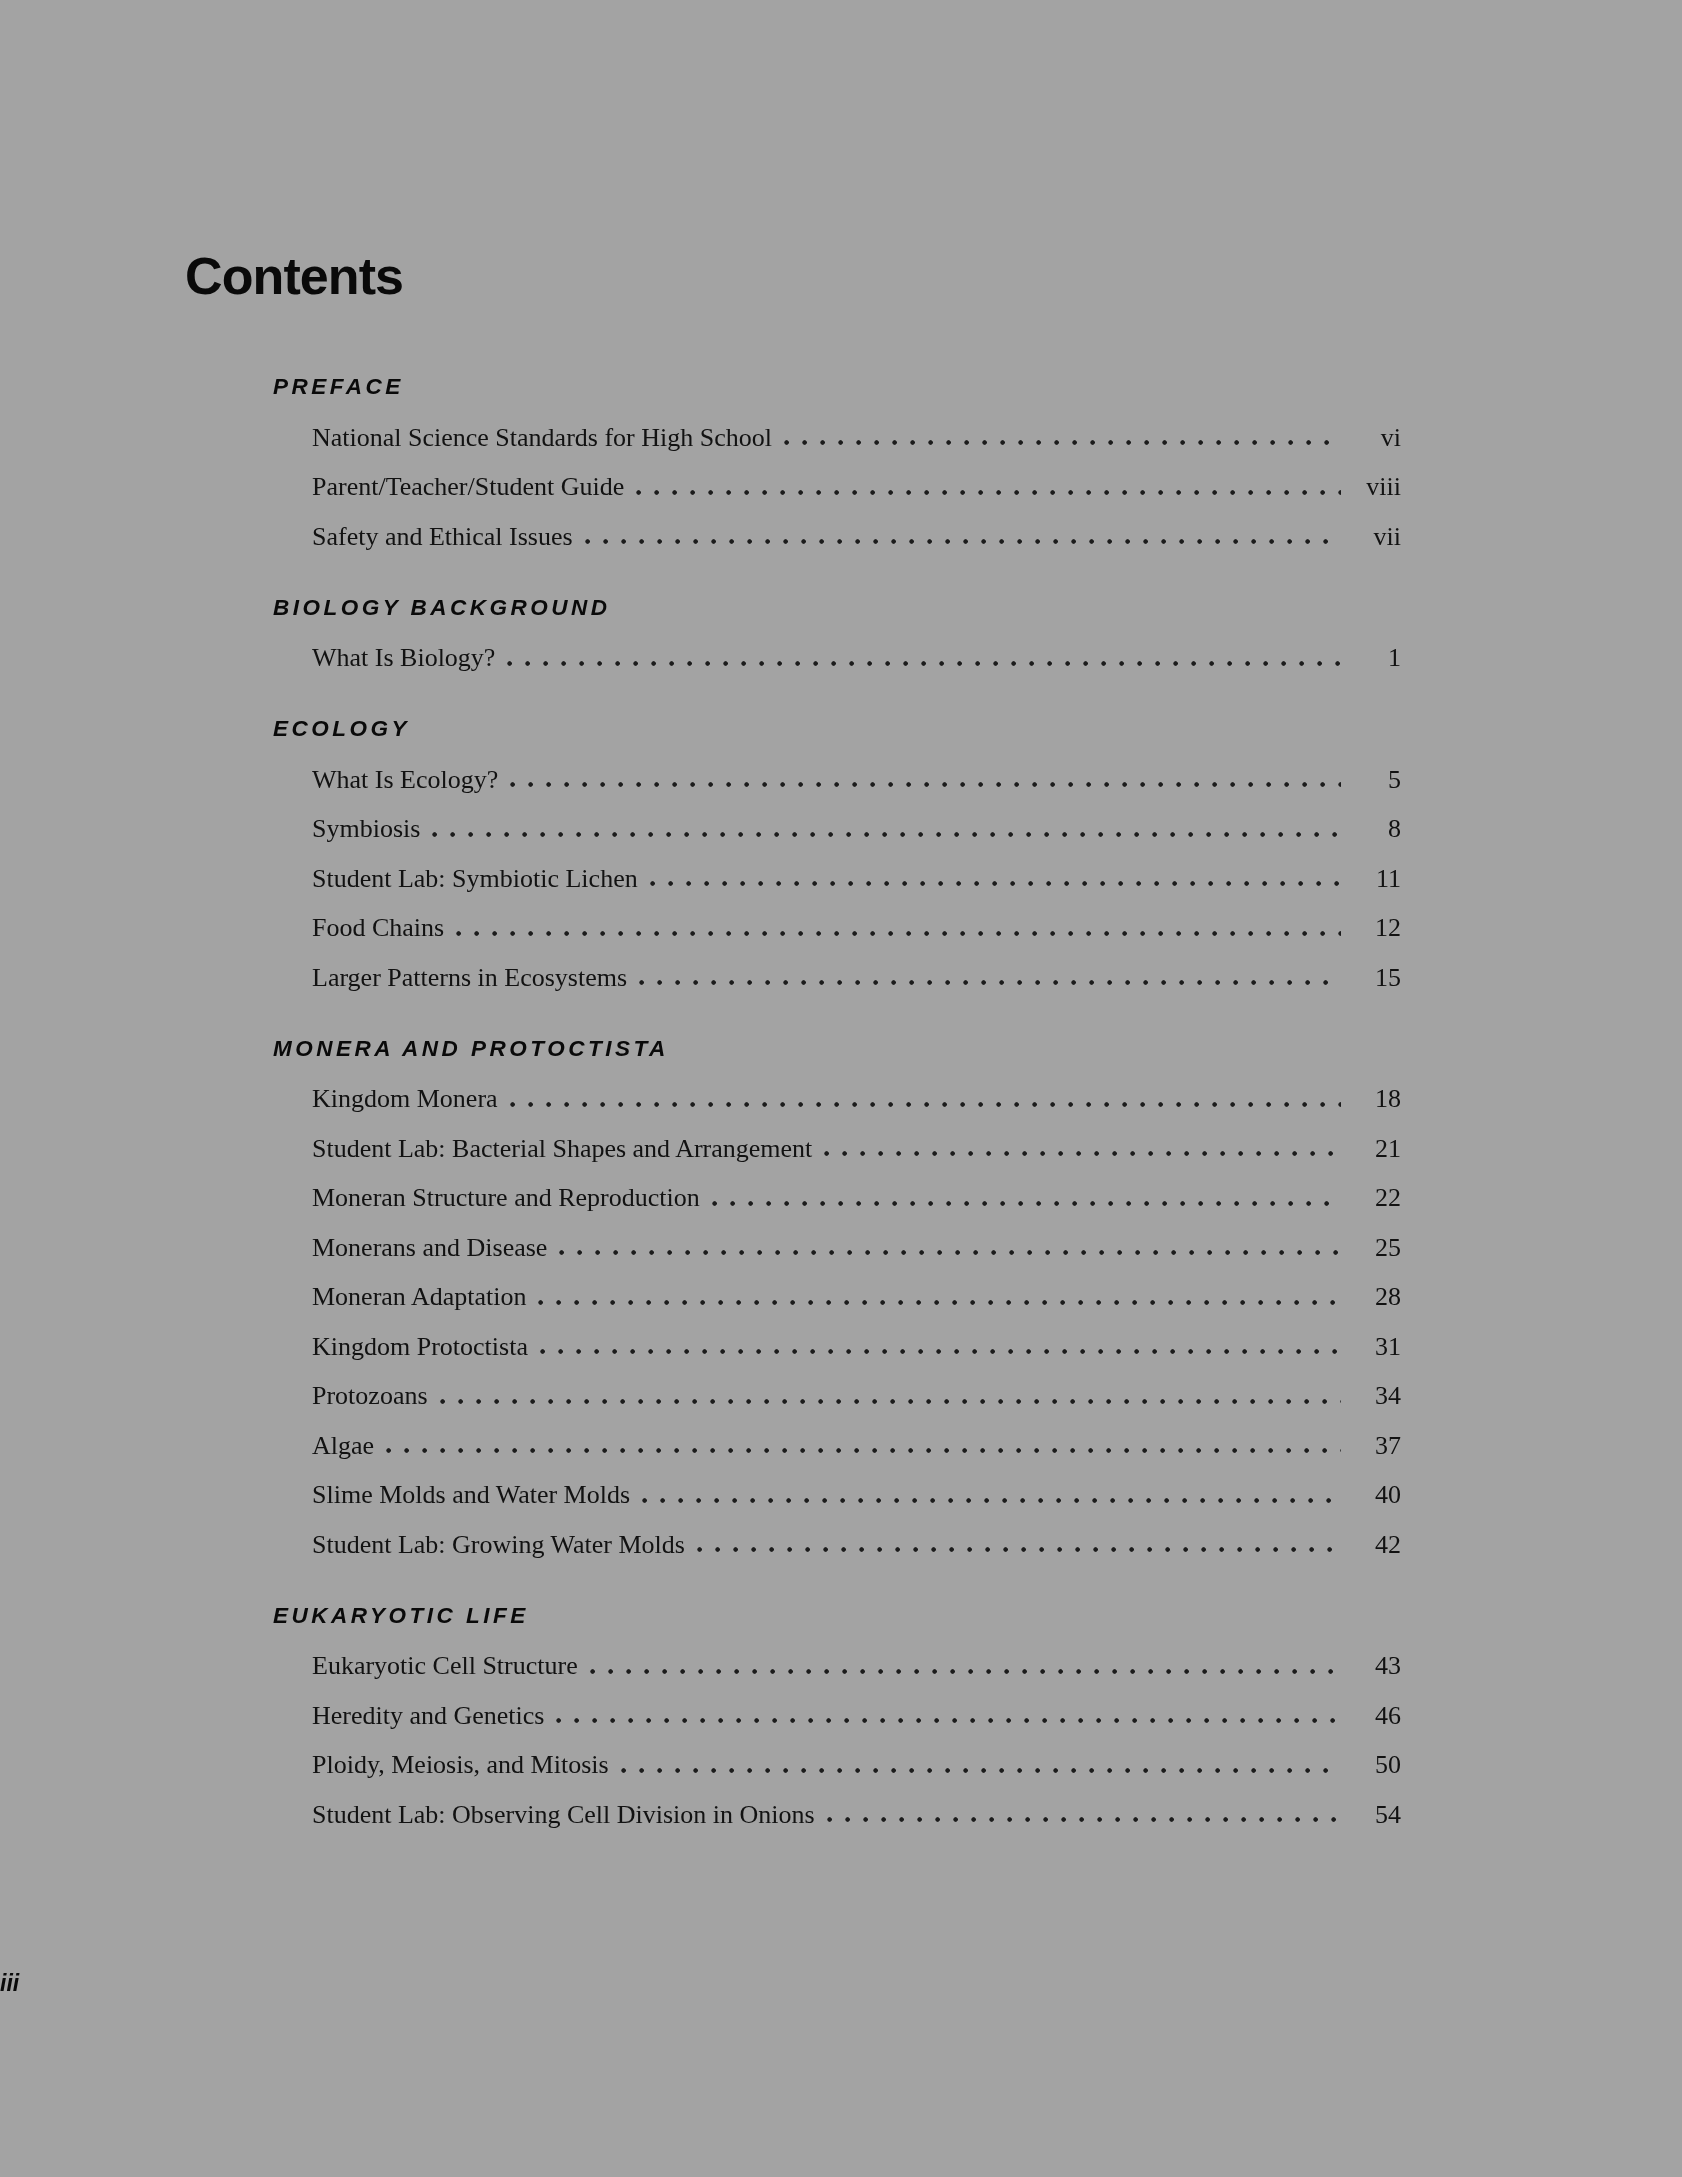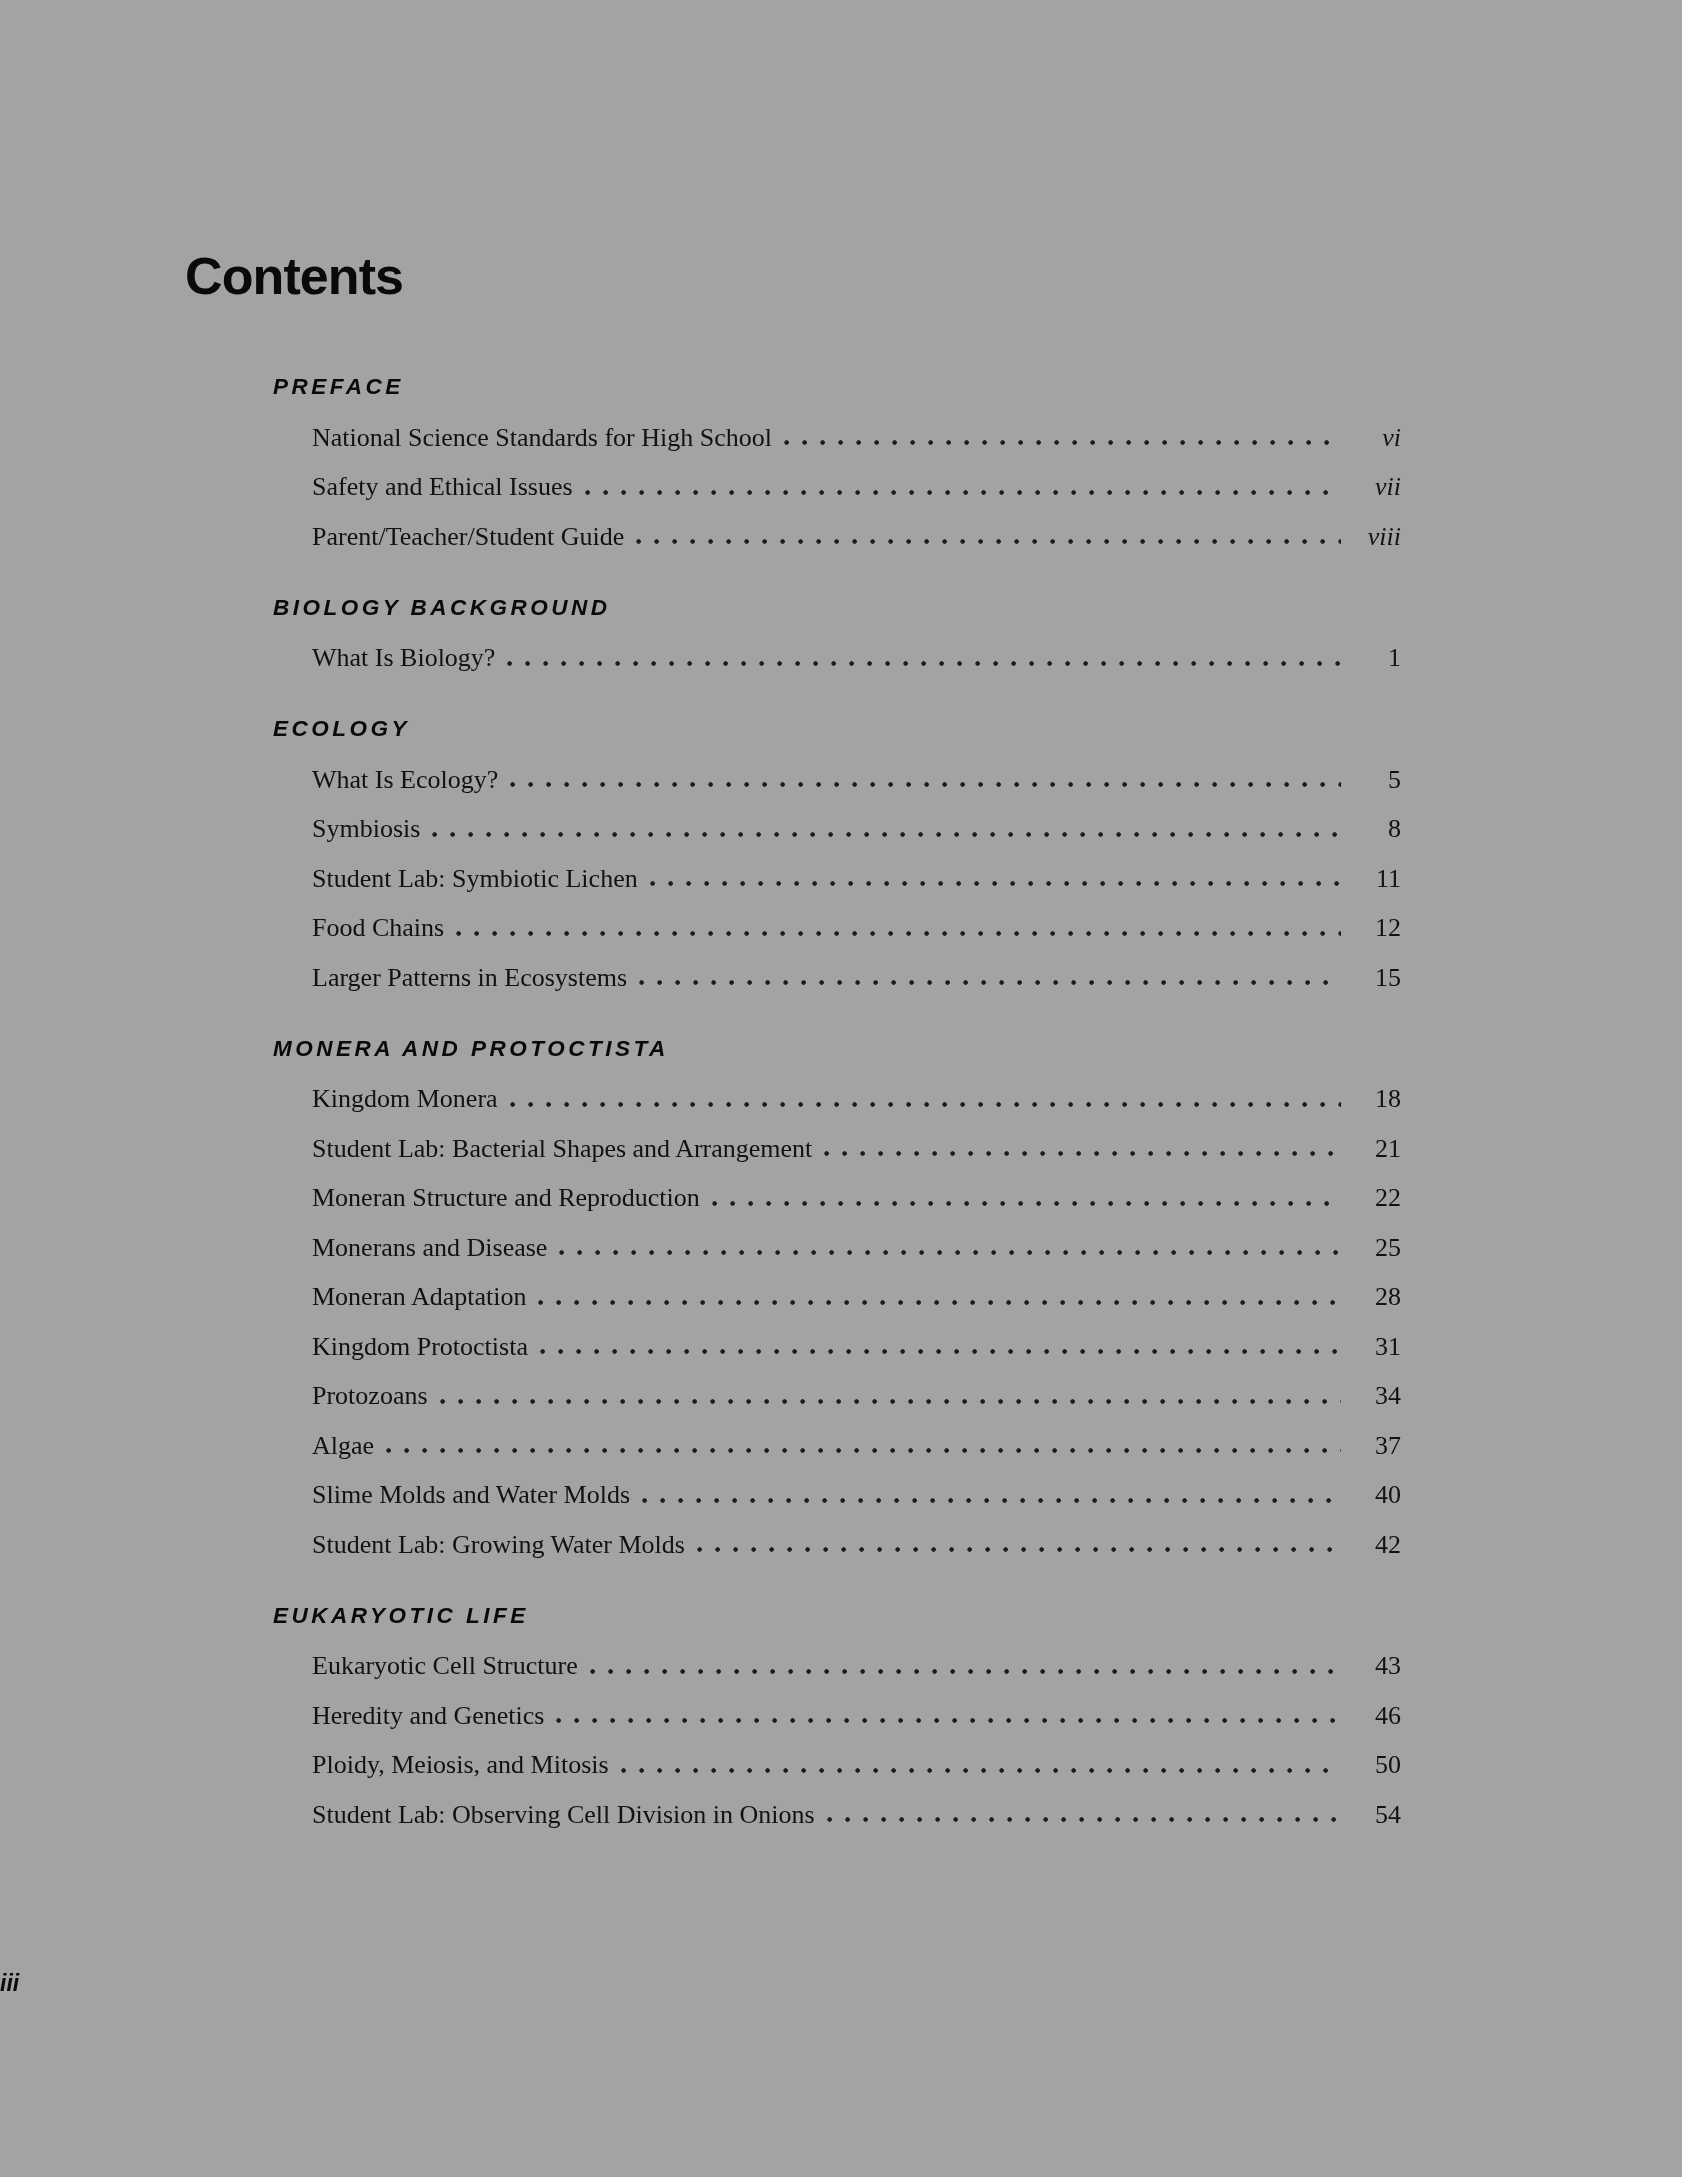--- a/index.html
+++ b/index.html
@@ -57,21 +57,21 @@
     background-image: radial-gradient(circle at 2.6px 3.5px, #1c1c1c 1.9px, rgba(0,0,0,0) 2.6px);
     background-size: 18px 7px;
     background-repeat: repeat-x;
     background-position: left center;
   }
   .pg {
     min-width: 50px;
     text-align: right;
     white-space: nowrap;
   }
-  .pg.roman { font-style: italic; }
+  .pg.roman { }
   .folio {
     position: absolute;
     left: 0;
     width: 100%;
     top: 1970px;
     text-align: left;
     font-family: "Liberation Sans", sans-serif;
     font-weight: 700;
     font-style: italic;
     font-size: 23px;
@@ -90,28 +90,28 @@
 
       <div class="section">
         <h2 class="section-heading">PREFACE</h2>
         <div class="entries">
           <div class="entry">
             <span class="t">National Science Standards for High School</span>
             <span class="leader"></span>
             <span class="pg roman">vi</span>
           </div>
           <div class="entry">
+            <span class="t">Parent/Teacher/Student Guide</span>
+            <span class="leader"></span>
+            <span class="pg roman">viii</span>
+          </div>
+          <div class="entry">
             <span class="t">Safety and Ethical Issues</span>
             <span class="leader"></span>
             <span class="pg roman">vii</span>
-          </div>
-          <div class="entry">
-            <span class="t">Parent/Teacher/Student Guide</span>
-            <span class="leader"></span>
-            <span class="pg roman">viii</span>
           </div>
         </div>
       </div>
 
       <div class="section">
         <h2 class="section-heading">BIOLOGY BACKGROUND</h2>
         <div class="entries">
           <div class="entry">
             <span class="t">What Is Biology?</span>
             <span class="leader"></span>

